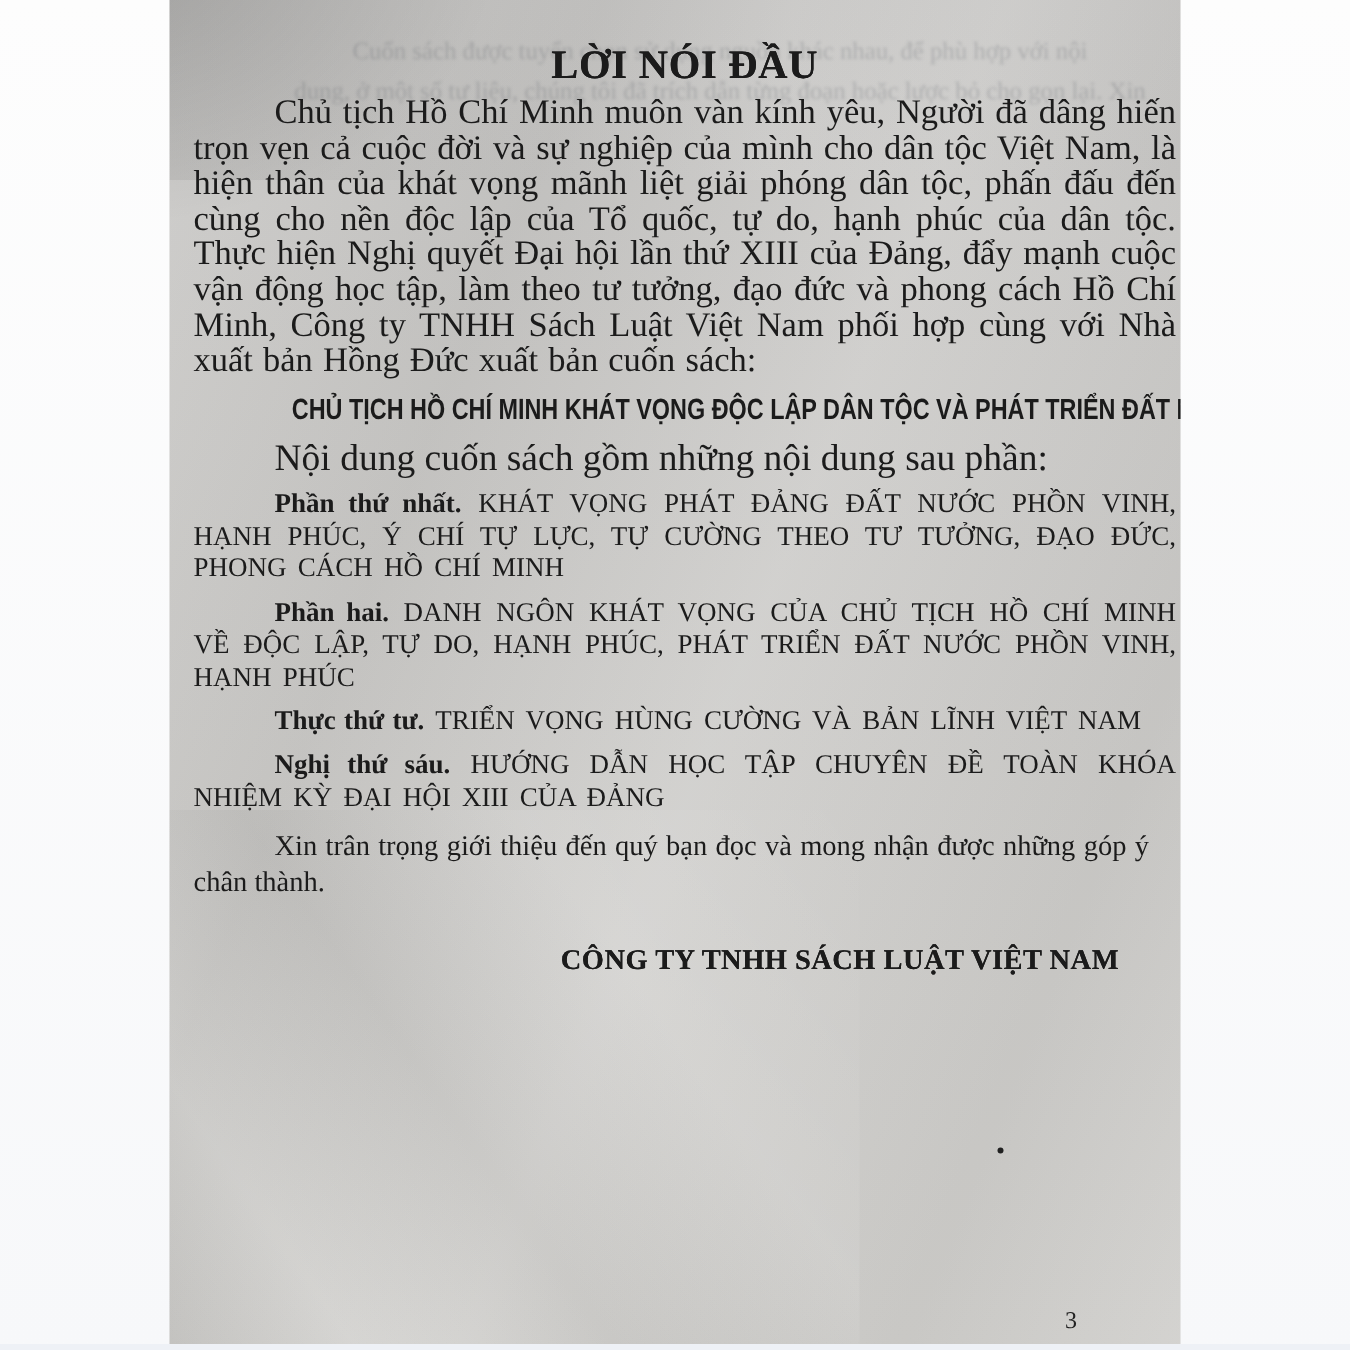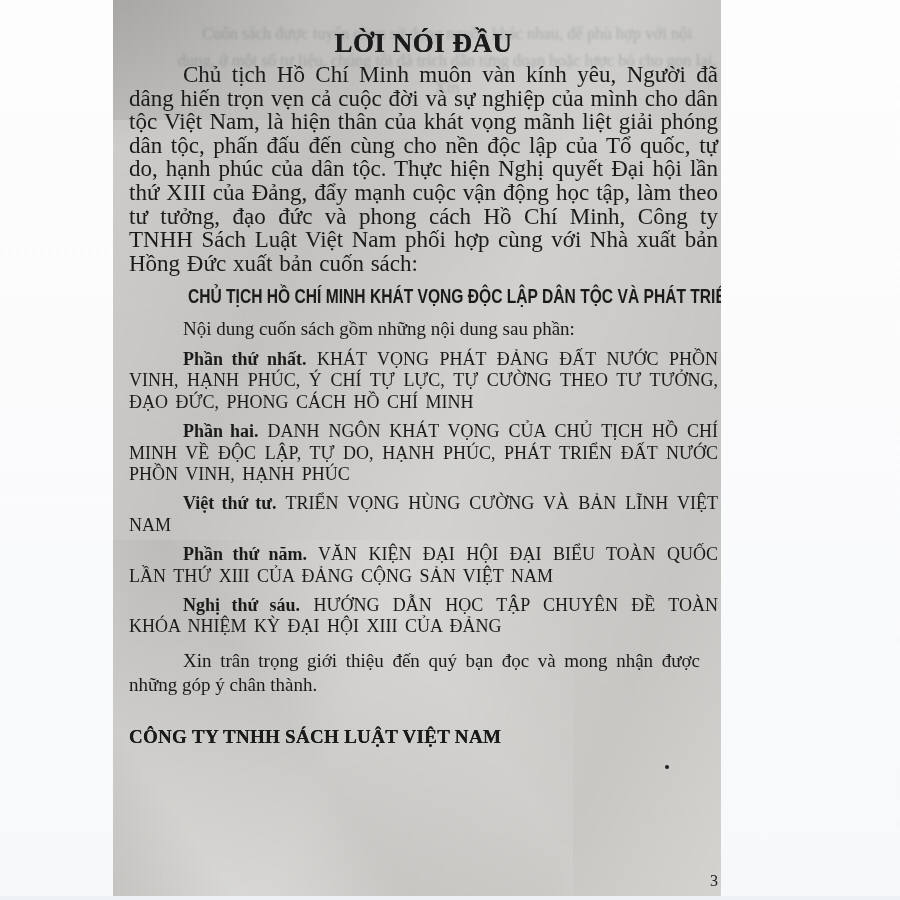--- a/index.html
+++ b/index.html
@@ -9,21 +9,21 @@
     font-family:"Liberation Serif", serif;
     position:relative;
     overflow:hidden;
   }
   .photo-frame{
     position:absolute;inset:0;
     background:linear-gradient(#fdfdfd,#f7f8fa);
   }
   
   .paper{
-    position:absolute;left:113px;top:0;width:608px;height:897px;
+    position:absolute;left:113px;top:0;width:674px;height:897px;
     background:
       radial-gradient(ellipse 420px 300px at -6% -4%, rgba(0,0,0,0.17), rgba(0,0,0,0) 62%),
       linear-gradient(112deg, rgba(255,255,255,0.10) 0%, rgba(0,0,0,0.045) 28%, rgba(255,255,255,0.11) 54%, rgba(0,0,0,0.035) 82%, rgba(255,255,255,0.08) 100%),
       linear-gradient(#c9c8c6, #d0cfcc);
     overflow:hidden;
   }
   .paper::before{ 
     content:"";position:absolute;left:-40px;top:540px;width:500px;height:360px;
     background:
       linear-gradient(55deg, rgba(0,0,0,0.06) 0%, rgba(255,255,255,0.10) 22%, rgba(0,0,0,0.04) 45%, rgba(255,255,255,0.09) 70%, rgba(0,0,0,0) 100%);
@@ -67,41 +67,41 @@
     margin-top:9px;
     text-align:center;
     font-family:"Liberation Sans", sans-serif;
     font-weight:bold;font-size:19.5px;line-height:24px;
     white-space:nowrap;
     transform:scaleX(0.80);
     transform-origin:50% 50%;
   }
   .contents-lead{
     margin:9px 0 0 0;
-    font-size:19px;line-height:24px;
+    font-size:25px;line-height:24px;
     text-indent:54px;
   }
   .section{
     margin:7.5px 0 0 0;
     font-size:18px;line-height:21.6px;
     text-align:justify;text-indent:54px;
     word-spacing:3px;
   }
   .section .lbl{
     font-weight:bold;
     word-spacing:1px;
   }
   .closing{
     margin:11px 18px 0 0;
     font-size:19px;line-height:24px;
     text-align:justify;text-indent:54px;
   }
   .signature{
     margin-top:29px;
-    padding-right:38px;
+    text-align:right;padding-right:38px;
     font-weight:bold;font-size:19px;
     letter-spacing:0.3px;
     text-shadow:0 0 0.4px #1b1b1b;
   }
   .spec-dot{
     position:absolute;left:552px;top:765px;width:4px;height:4px;
     background:#202020;border-radius:50%;z-index:3;
   }
   .page-number{
     position:absolute;left:597px;top:872px;
@@ -132,23 +132,22 @@
 
       <div class="book-title">CHỦ TỊCH HỒ CHÍ MINH KHÁT VỌNG ĐỘC LẬP DÂN TỘC VÀ PHÁT TRIỂN ĐẤT NƯỚC</div>
 
       <p class="contents-lead">Nội dung cuốn sách gồm những nội dung sau phần:</p>
 
       <p class="section"><span class="lbl">Phần thứ nhất.</span> <span>KHÁT VỌNG PHÁT ĐẢNG ĐẤT NƯỚC PHỒN VINH, HẠNH PHÚC, Ý CHÍ TỰ LỰC, TỰ CƯỜNG THEO TƯ TƯỞNG, ĐẠO ĐỨC, PHONG CÁCH HỒ CHÍ MINH</span></p>
 
       <p class="section"><span class="lbl">Phần hai.</span> <span>DANH NGÔN KHÁT VỌNG CỦA CHỦ TỊCH HỒ CHÍ MINH VỀ ĐỘC LẬP, TỰ DO, HẠNH PHÚC, PHÁT TRIỂN ĐẤT NƯỚC PHỒN VINH, HẠNH PHÚC</span></p>
 
 
-      <p class="section"><span class="lbl">Việt thứ tư.</span> <span>TRIỂN VỌNG HÙNG CƯỜNG VÀ BẢN LĨNH VIỆT NAM</span></p>
+      <p class="section"><span class="lbl">Thực thứ tư.</span> <span>TRIỂN VỌNG HÙNG CƯỜNG VÀ BẢN LĨNH VIỆT NAM</span></p>
 
-      <p class="section"><span class="lbl">Phần thứ năm.</span> <span>VĂN KIỆN ĐẠI HỘI ĐẠI BIỂU TOÀN QUỐC LẦN THỨ XIII CỦA ĐẢNG CỘNG SẢN VIỆT NAM</span></p>
 
       <p class="section"><span class="lbl">Nghị thứ sáu.</span> <span>HƯỚNG DẪN HỌC TẬP CHUYÊN ĐỀ TOÀN KHÓA NHIỆM KỲ ĐẠI HỘI XIII CỦA ĐẢNG</span></p>
 
       <p class="closing">Xin trân trọng giới thiệu đến quý bạn đọc và mong nhận được những góp ý chân thành.</p>
 
       <div class="signature">CÔNG TY TNHH SÁCH LUẬT VIỆT NAM</div>
 
     </div>
 
     <div class="spec-dot"></div>

